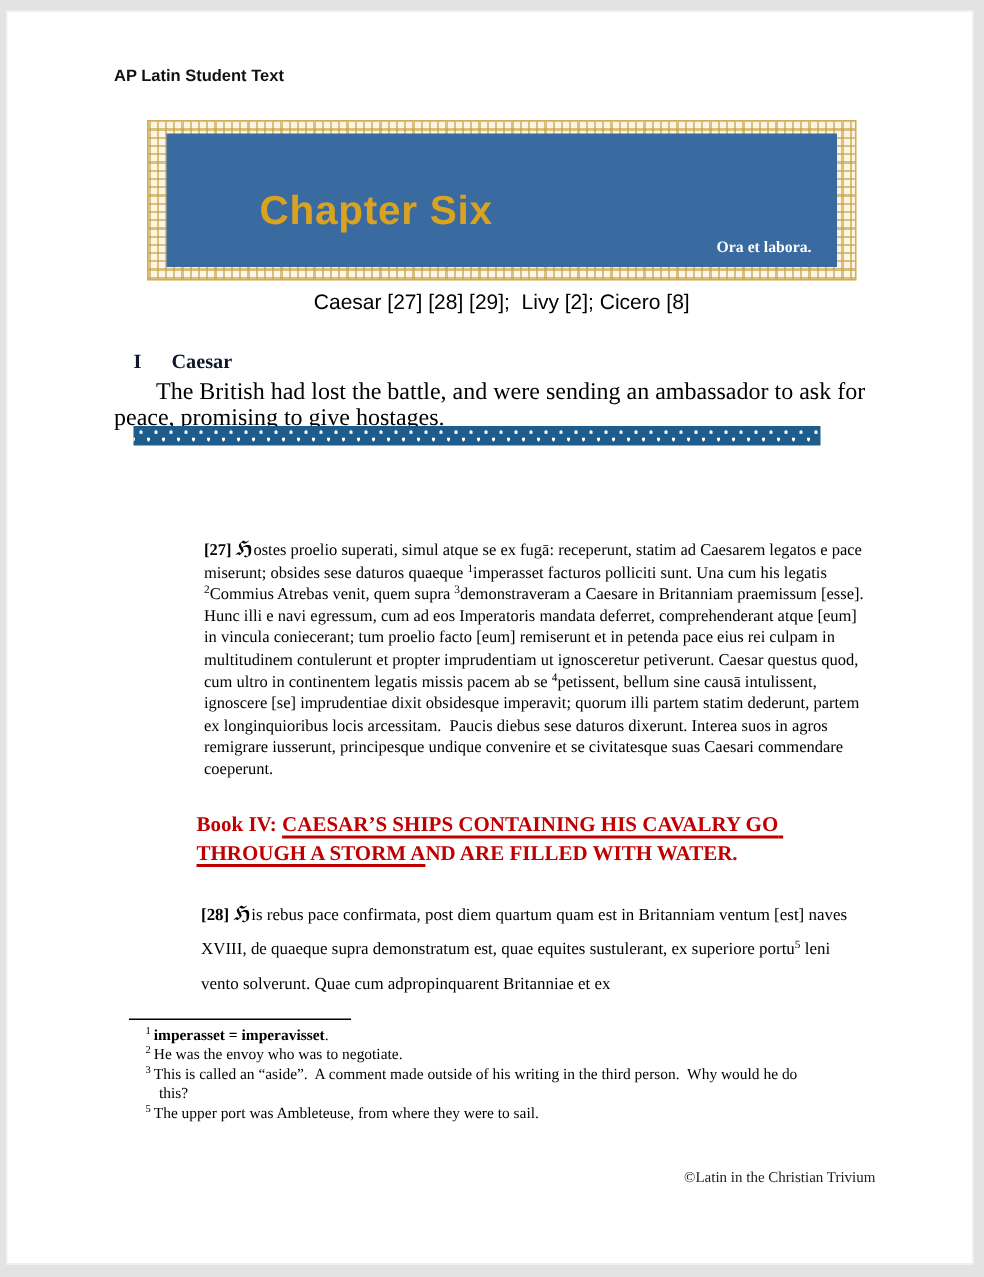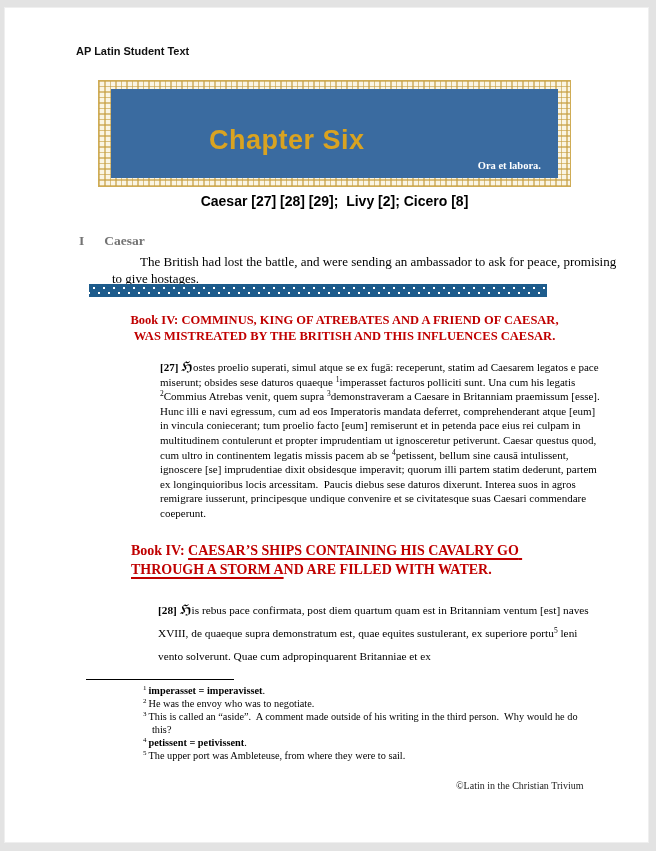--- a/index.html
+++ b/index.html
@@ -22,64 +22,64 @@
     background-color:#faf5e4;
     background-image:
       repeating-linear-gradient(0deg,  rgba(198,158,64,.62) 0 1.5px, transparent 1.5px 5.5px),
       repeating-linear-gradient(90deg, rgba(198,158,64,.62) 0 1.5px, transparent 1.5px 5.5px);
     border:1px solid #cfac55;
   }
   .banner-inner { position:relative; width:100%; height:100%; background:#3a6ba0; }
   .banner-title {
     position:absolute; left:62px; top:36px;
     font-family:"Liberation Sans", sans-serif; font-weight:bold; font-size:27px;
-    color:#d9a321; letter-spacing:0.5px; white-space:pre;margin-left:36px;
+    color:#d9a321; letter-spacing:0.5px; white-space:pre;
   }
   .banner-motto {
     position:absolute; right:17px; bottom:7px;
     font-family:"Liberation Serif", serif; font-weight:bold; font-size:10.5px; color:#fff;margin-left:27px;
   }
 
   .subtitle {
     left:93px; top:185px; width:473px; text-align:center;
-    font-family:"Liberation Sans", sans-serif; font-weight:bold; font-size:14px; white-space:pre;
+    font-family:"Liberation Sans", sans-serif; font-weight:normal; font-size:14px; white-space:pre;
   }
 
-  .section-heading { left:74px; top:225px; color:#737373; font-weight:bold; font-size:13.5px; }
+  .section-heading { left:84px; top:225px; color:#0f172a; font-weight:bold; font-size:13.5px; }
   .section-heading .numeral { margin-right:20px; }
 
-  .intro { left:71px; top:245px; width:505px; font-size:13px; line-height:17px; white-space:pre-wrap;margin-left:36px; }
+  .intro { left:71px; top:245px; width:505px; font-size:16px; line-height:17px; white-space:pre-wrap; }
   .intro .indent { display:inline-block; width:28px; }
 
   .divider {
     left:84px; top:276px; width:458px; height:13px;
     background-color:#1e5c8c;
     background-image:
       radial-gradient(circle 1.2px at 5px 4px, #ffffff 99%, transparent 100%),
       radial-gradient(circle 1.2px at 5px 9px, #ffffff 99%, transparent 100%);
     background-size:10px 13px, 10px 13px;
     background-position:0 0, 5px 0;
   }
 
   .red-heading { color:#c00000; font-weight:bold; white-space:pre-wrap; }
   .h1 { left:121px; top:305px; width:437px; text-align:center; font-size:12.5px; line-height:15.5px; }
   .h2 { left:126px; top:533px; width:440px; text-align:left; font-size:14px; line-height:19px; }
 
-  .latin { white-space:pre-wrap;margin-left:24px; }
+  .latin { white-space:pre-wrap; }
   .p27 { left:131px; top:352px; width:441px; font-size:11px;   line-height:14.6px; }
   .p28 { left:129px; top:590px; width:445px; font-size:11.3px; line-height:23px; }
 
   .s-b { font-weight:bold; }
   .s-u { text-decoration:underline; text-decoration-thickness:1.5px; text-underline-offset:2.5px; }
   .s-sup { font-size:7.5px; vertical-align:4px; line-height:0; }
   .s-blackletter { font-family:"DejaVu Sans", sans-serif; font-weight:bold; font-size:13px; }
 
   .fn-rule { left:81px; top:671px; width:148px; border-top:1.5px solid #000; }
   .footnotes { left:92px; top:676px; width:518px; font-size:10.3px; line-height:13px; }
-  .fn { padding-left:9px; text-indent:-9px; white-space:pre-wrap;margin-left:46px; }
+  .fn { padding-left:9px; text-indent:-9px; white-space:pre-wrap; }
   .fn .fn-num { font-size:7px; vertical-align:4px; line-height:0; margin-right:2px; }
 
   .footer-credit { left:451px; top:772px; font-size:10px; color:#222; }
 </style>
 </head>
 <body>
 
 <div class="page">
 
   <div class="abs header-label">AP Latin Student Text</div>
@@ -94,33 +94,32 @@
   <div class="abs subtitle">Caesar [27] [28] [29];  Livy [2]; Cicero [8]</div>
 
   <div class="abs section-heading">
     <span class="numeral">I</span><span>Caesar</span>
   </div>
 
   <div class="abs intro"><span class="indent"></span><span>The British had lost the battle, and were sending an ambassador to ask for peace, promising to give hostages.</span></div>
 
   <div class="abs divider"></div>
 
-  <div class="abs red-heading h1"><span>Book IV: COMMINUS, KING OF ATREBATES AND A FRIEND OF CAESAR,</span><br><span>WAS MISTREATED BY THE BRITISH AND THIS INFLUENCES CAESAR.</span></div>
+  <div class="abs red-heading h1"><br></div>
 
   <div class="abs latin p27"><span class="s-b">[27] </span><span class="s-blackletter">ℌ</span><span>ostes proelio superati, simul atque se ex fugā: receperunt, statim ad Caesarem legatos e pace miserunt; obsides sese daturos quaeque </span><span class="s-sup">1</span><span>imperasset facturos polliciti sunt. Una cum his legatis </span><span class="s-sup">2</span><span>Commius Atrebas venit, quem supra </span><span class="s-sup">3</span><span>demonstraveram a Caesare in Britanniam praemissum [esse]. Hunc illi e navi egressum, cum ad eos Imperatoris mandata deferret, comprehenderant atque [eum] in vincula coniecerant; tum proelio facto [eum] remiserunt et in petenda pace eius rei culpam in multitudinem contulerunt et propter imprudentiam ut ignosceretur petiverunt. Caesar questus quod, cum ultro in continentem legatis missis pacem ab se </span><span class="s-sup">4</span><span>petissent, bellum sine causā intulissent, ignoscere [se] imprudentiae dixit obsidesque imperavit; quorum illi partem statim dederunt, partem ex longinquioribus locis arcessitam.  Paucis diebus sese daturos dixerunt. Interea suos in agros remigrare iusserunt, principesque undique convenire et se civitatesque suas Caesari commendare coeperunt.</span></div>
 
   <div class="abs red-heading h2"><span>Book IV: </span><span class="s-u">CAESAR’S SHIPS CONTAINING HIS CAVALRY GO THROUGH A STORM A</span><span>ND ARE FILLED WITH WATER.</span></div>
 
   <div class="abs latin p28"><span class="s-b">[28] </span><span class="s-blackletter">ℌ</span><span>is rebus pace confirmata, post diem quartum quam est in Britanniam ventum [est] naves XVIII, de quaeque supra demonstratum est, quae equites sustulerant, ex superiore portu</span><span class="s-sup">5</span><span> leni vento solverunt. Quae cum adpropinquarent Britanniae et ex</span></div>
 
   <div class="abs fn-rule"></div>
 
   <div class="abs footnotes">
     <div class="fn"><span class="fn-num">1</span><span class="fn-text"><span class="s-b">imperasset = imperavisset</span><span>.</span></span></div>
     <div class="fn"><span class="fn-num">2</span><span class="fn-text"><span>He was the envoy who was to negotiate.</span></span></div>
     <div class="fn"><span class="fn-num">3</span><span class="fn-text"><span>This is called an “aside”.  A comment made outside of his writing in the third person.  Why would he do </span><br><span>this?</span></span></div>
-    <div class="fn"><span class="fn-num">4</span><span class="fn-text"><span class="s-b">petissent = petivissent</span><span>.</span></span></div>
     <div class="fn"><span class="fn-num">5</span><span class="fn-text"><span>The upper port was Ambleteuse, from where they were to sail.</span></span></div>
   </div>
 
   <div class="abs footer-credit">©Latin in the Christian Trivium</div>
 
 </div>
 
 </body></html>

